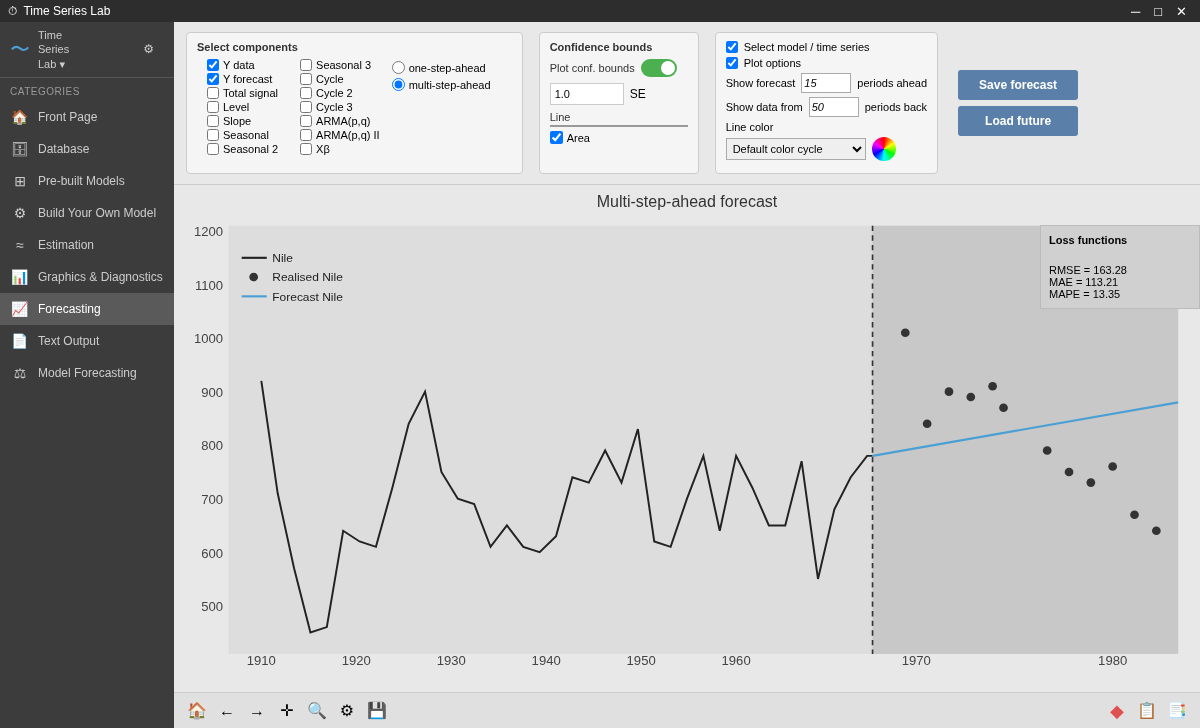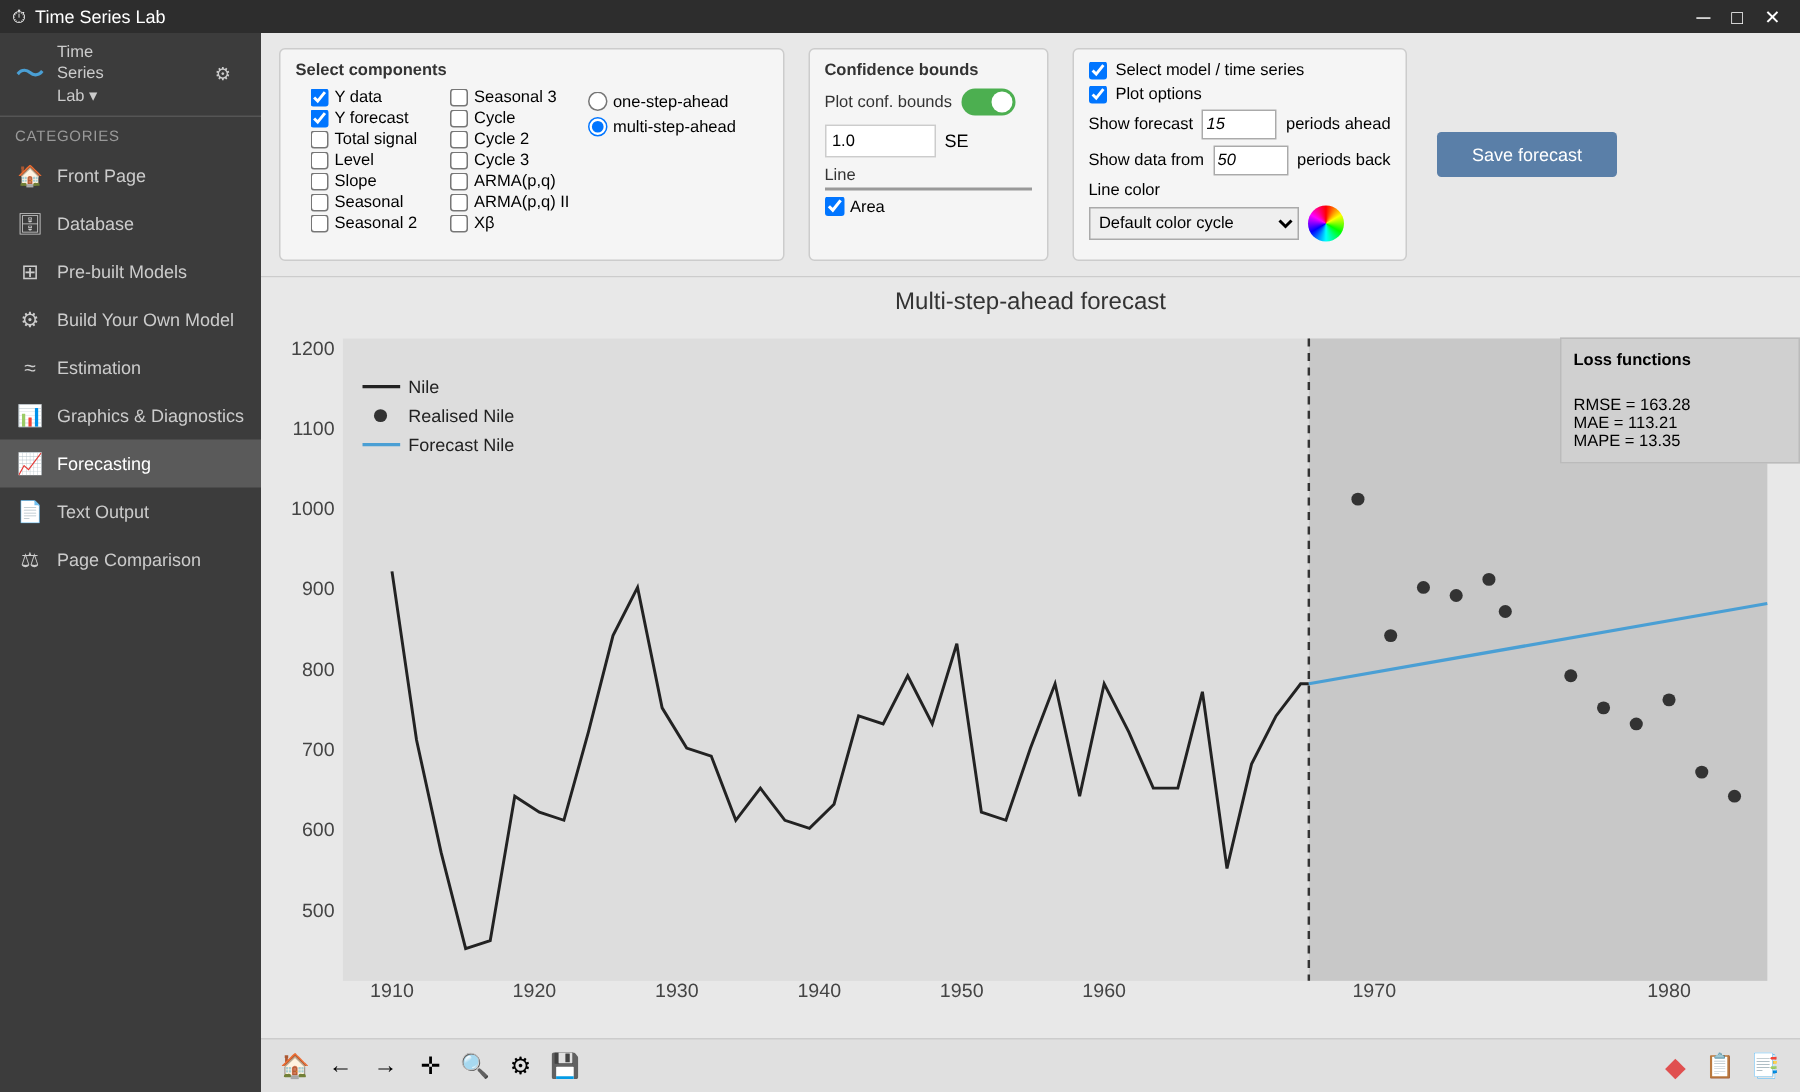--- a/index.html
+++ b/index.html
@@ -53,21 +53,21 @@
     
     .model-section { min-width: 220px; }
     .model-row { display: flex; align-items: center; gap: 6px; margin-bottom: 4px; font-size: 11px; }
     .model-row input[type=checkbox] { width: 12px; height: 12px; }
     .num-input { width: 50px; height: 20px; border: 1px solid #aaa; font-size: 11px; padding: 0 2px; font-style: italic; }
     .select-box { height: 22px; border: 1px solid #aaa; font-size: 11px; padding: 0 2px; min-width: 140px; }
     .color-wheel { width: 24px; height: 24px; border-radius: 50%; background: conic-gradient(red, yellow, lime, cyan, blue, magenta, red); cursor: pointer; }
 
     
     .action-buttons { display: flex; flex-direction: column; gap: 6px; justify-content: center; padding: 0 4px; }
-    .action-btn { background: #5a7fa8; color: white; border: none; border-radius: 3px; padding: 8px 16px; cursor: pointer; font-size: 12px; min-width: 120px; text-align: center; }
+    .action-btn { background: #5a7fa8; color: white; border: none; border-radius: 3px; padding: 8px 16px; cursor: pointer; font-size: 12px; min-width: 120px; text-align: center; font-weight: bold; }
 
     
     .chart-area { flex: 1; background: #e8e8e8; position: relative; padding: 0; overflow: hidden; }
     .chart-title { text-align: center; font-size: 16px; font-weight: normal; padding: 8px 0 4px; color: #333; }
     .chart-container { display: flex; height: calc(100% - 36px); }
     .chart-main { flex: 1; position: relative; }
 
     svg.chart-svg { width: 100%; height: 100%; }
 
     
@@ -131,21 +131,21 @@
     <div class="sidebar-item active">
       <span class="sidebar-icon">📈</span>
       <span>Forecasting</span>
     </div>
     <div class="sidebar-item">
       <span class="sidebar-icon">📄</span>
       <span>Text Output</span>
     </div>
     <div class="sidebar-item">
       <span class="sidebar-icon">⚖</span>
-      <span>Page Comparison</span>
+      <span>Model Forecasting</span>
     </div>
   </div>
 
   <div class="content">
 
     <div class="control-panel">
 
       <div class="panel-section" style="display:flex;flex-direction:column;">
         <div class="panel-section-title">Select components</div>
         <div style="display:flex;gap:12px;">
@@ -227,20 +227,21 @@
         <div class="model-row">
           <select class="select-box">
             <option>Default color cycle</option>
           </select>
           <div class="color-wheel"></div>
         </div>
       </div>
 
       <div class="action-buttons">
         <button class="action-btn">Save forecast</button>
+        <button class="action-btn">Load future</button>
       </div>
     </div>
 
     <div class="chart-area">
       <div class="chart-title">Multi-step-ahead forecast</div>
       <div class="chart-container">
         <div class="chart-main">
           <svg class="chart-svg" viewBox="0 0 940 440" preserveAspectRatio="none">
 
             <rect x="50" y="10" width="870" height="400" fill="#ddd"></rect>

